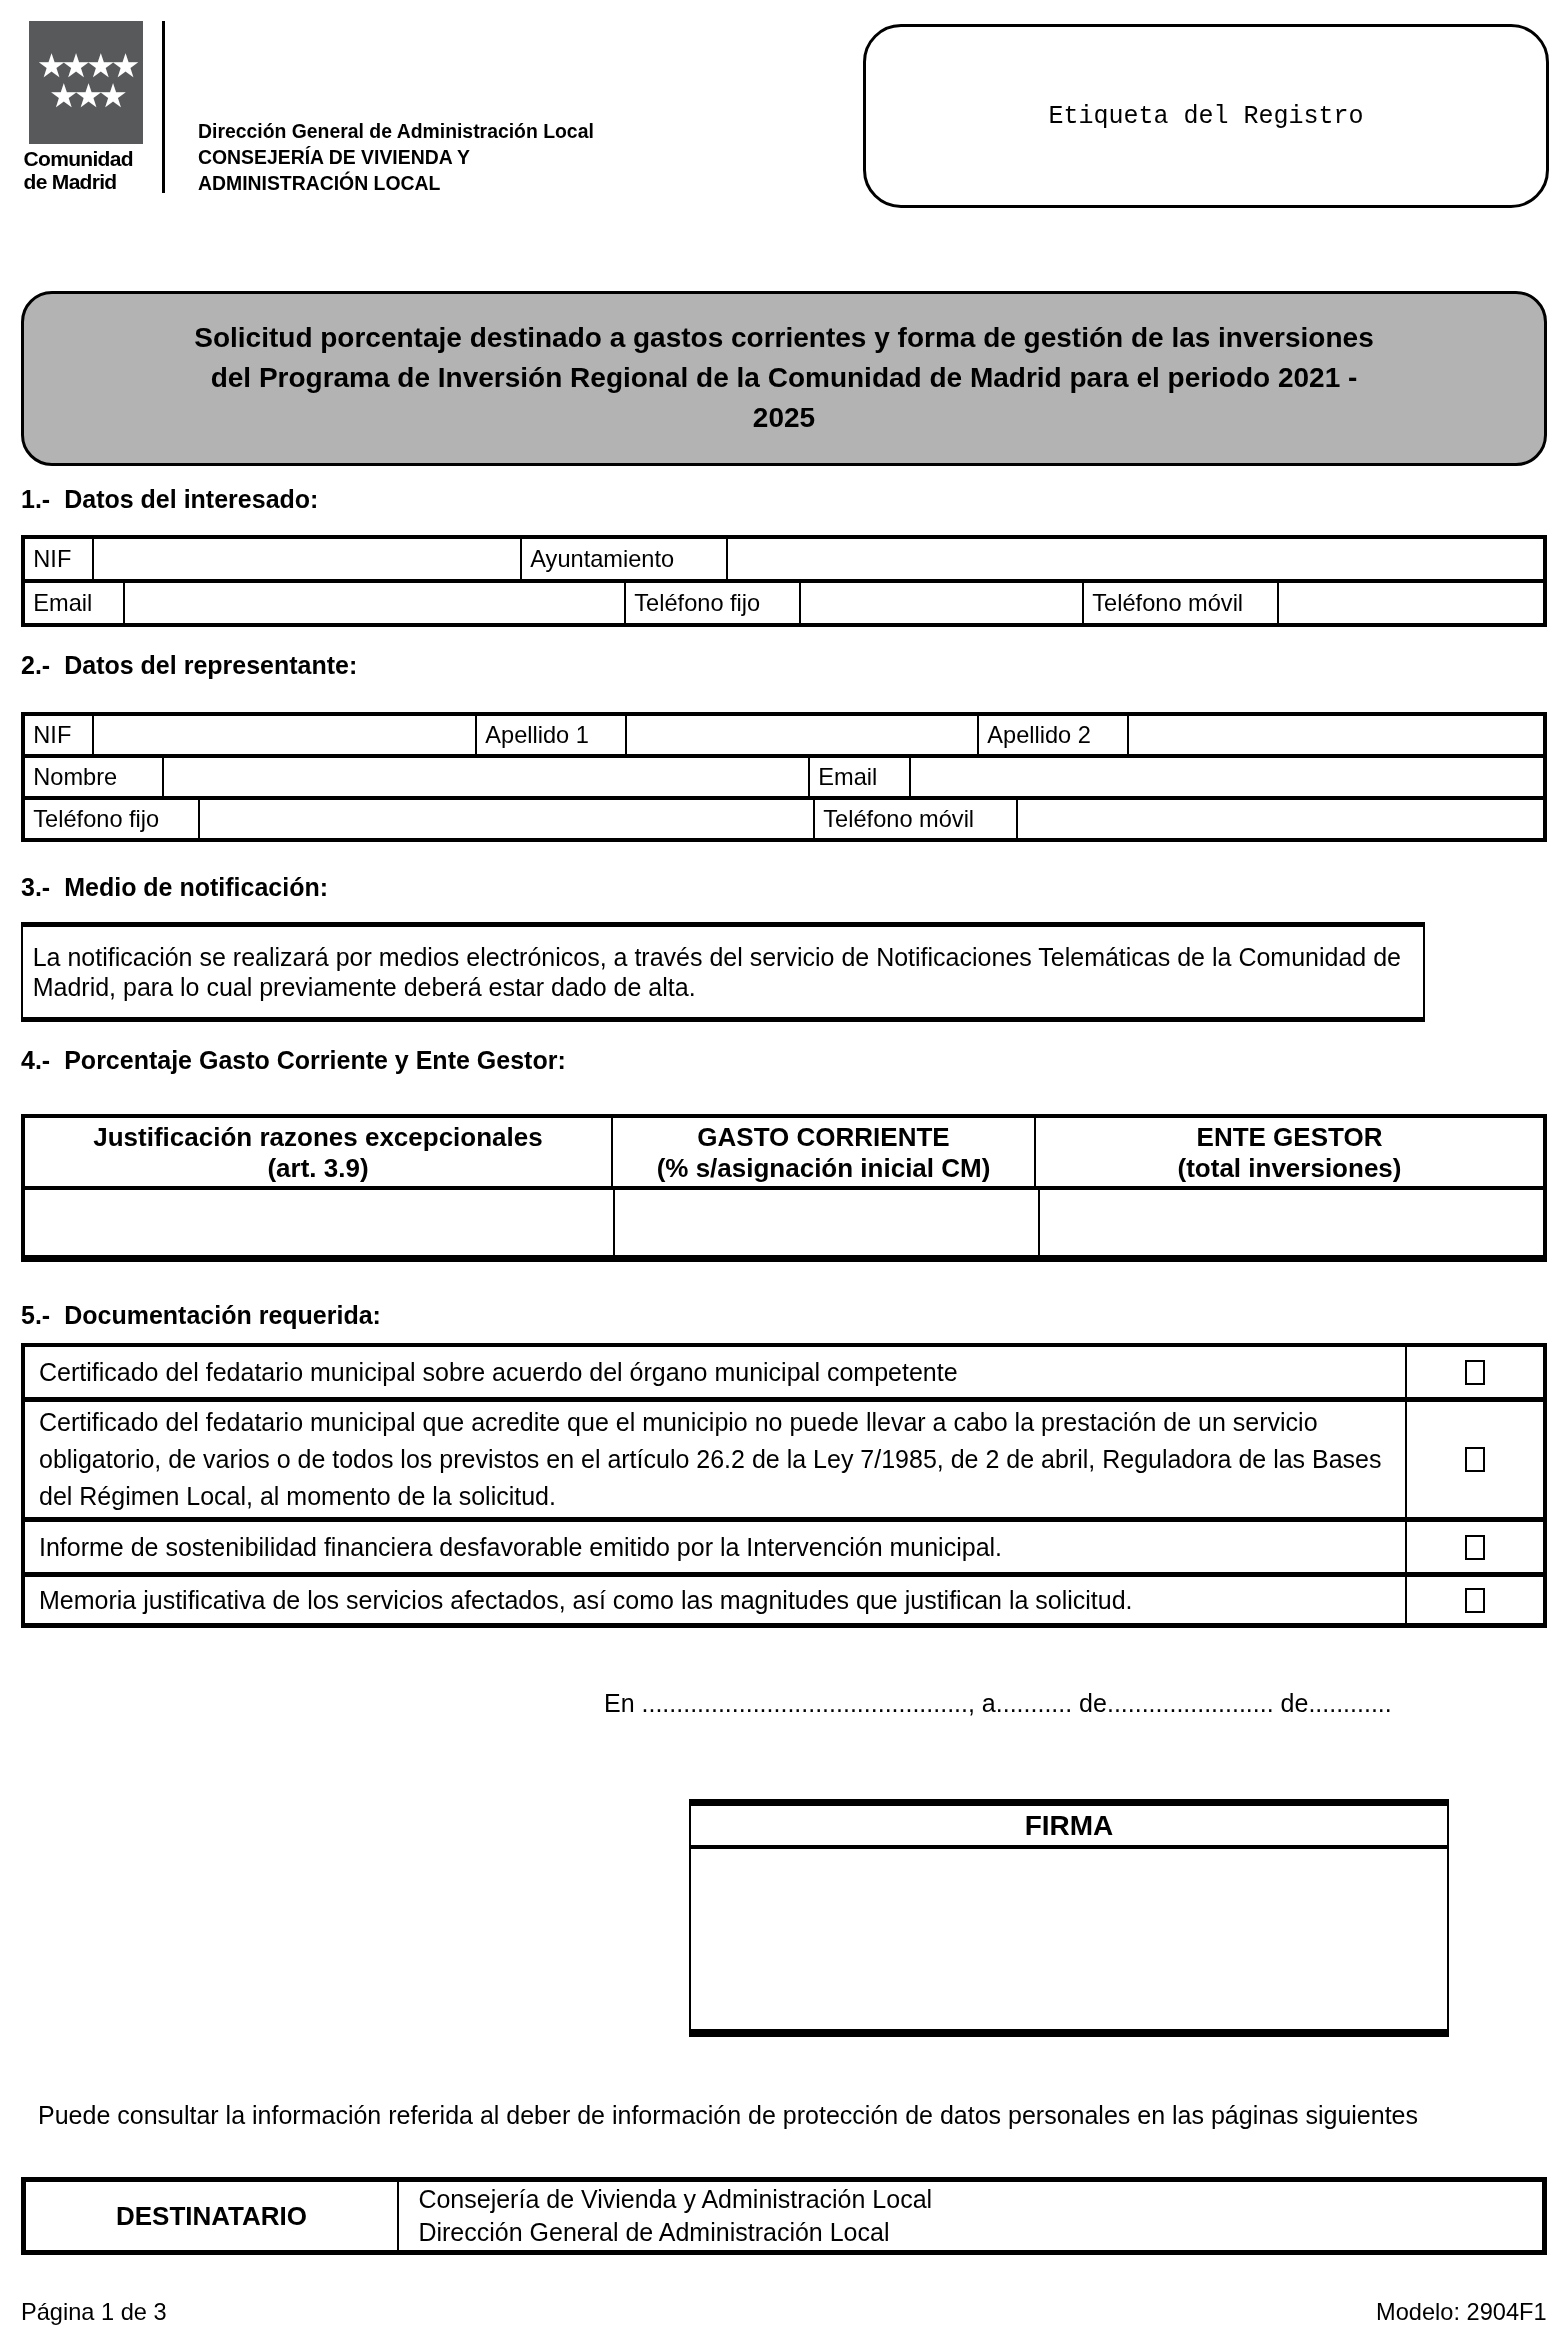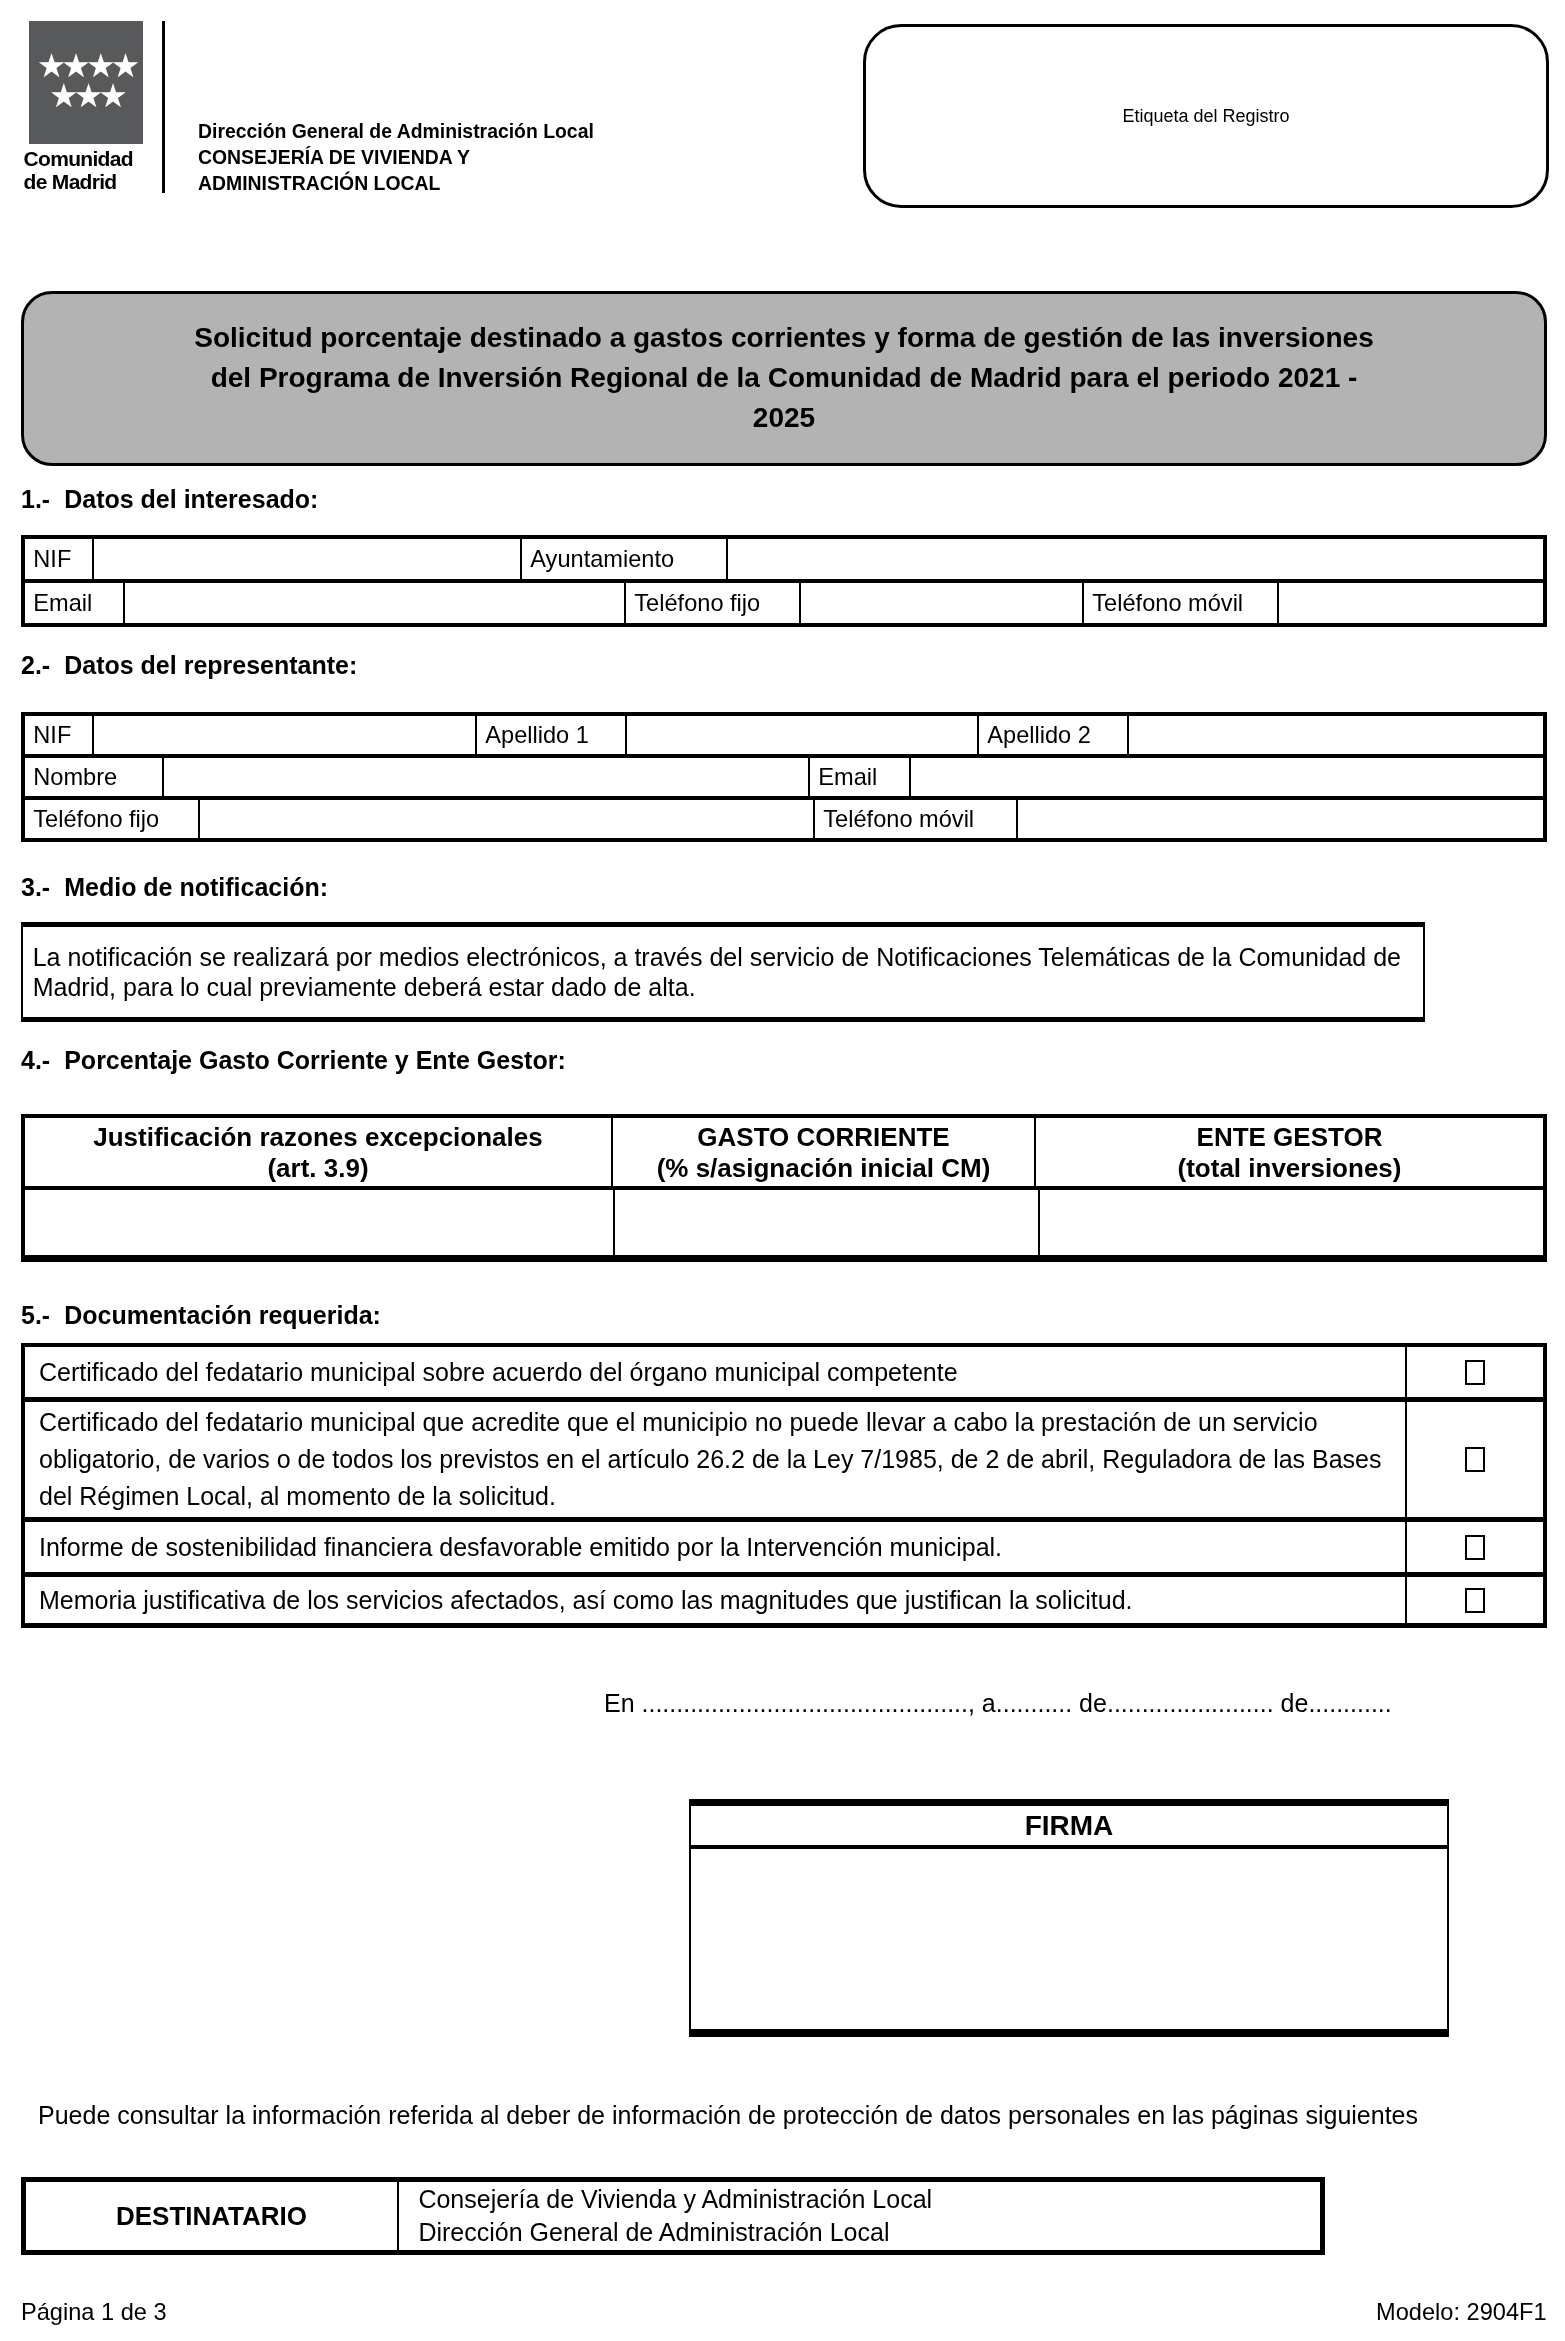--- a/index.html
+++ b/index.html
@@ -18,21 +18,21 @@
 
   
   .logo-box{left:29px;top:21px;width:114px;height:123px;background:var(--logo-bg);}
   .stars{position:absolute;width:100%;text-align:center;color:#fff;font-size:33px;line-height:1;letter-spacing:-4.9px;white-space:nowrap;}
   .stars.r1{top:28px;}
   .stars.r2{top:58px;}
   .logo-caption{left:23.6px;top:147px;width:139px;font-weight:bold;font-size:21px;line-height:23px;letter-spacing:-0.7px;}
   .header-vline{left:162px;top:21px;width:2.8px;height:172px;background:var(--ink);}
   .dept{left:198px;top:118px;font-weight:bold;font-size:19.4px;line-height:26px;}
   .registry-box{left:863px;top:24px;width:686px;height:184px;border:3.5px solid var(--ink);border-radius:38px;display:flex;align-items:center;justify-content:center;}
-  .registry-box span{font-family:Liberation Sans, sans-serif;font-size:18px;}
+  .registry-box span{font-family:Liberation Mono, monospace;font-size:25px;}
 
   
   .title-box{left:21px;top:291px;width:1526px;height:175px;background:var(--title-box-bg);border:3.5px solid var(--ink);border-radius:31px;text-align:center;padding-top:23.6px;}
   .title-box div{font-weight:bold;font-size:28px;line-height:40px;}
 
   
   .sec-h{left:21px;font-weight:bold;font-size:25px;display:flex;}
   .sec-h .num{margin-right:14px;}
 
   
@@ -73,21 +73,21 @@
 
   
   .firma-box{left:689px;top:1799px;width:760px;height:238px;border:2.8px solid var(--ink);border-top-width:7px;border-bottom-width:8.3px;display:flex;flex-direction:column;}
   .firma-hdr{height:39px;border-bottom:4.2px solid var(--ink);display:flex;align-items:center;justify-content:center;font-weight:bold;font-size:28px;}
   .firma-area{flex:1 1 auto;}
 
   
   .privacy{left:38px;top:2101px;font-size:25px;}
 
   
-  .dest{left:21px;top:2177px;width:1304px;height:78px;border:5.5px solid var(--ink);display:flex;}
+  .dest{left:21px;top:2177px;width:1526px;height:78px;border:5.5px solid var(--ink);display:flex;}
   .dest .dlabel{flex:0 0 371px;border-right:2.8px solid var(--ink);display:flex;align-items:center;justify-content:center;font-weight:bold;font-size:26px;}
   .dest .dbody{flex:1 1 auto;display:flex;flex-direction:column;justify-content:center;padding-left:19.4px;font-size:25px;line-height:33px;}
 
   
   .foot-l{left:21px;top:2299px;font-size:23.6px;}
   .foot-r{right:19.4px;top:2299px;font-size:23.6px;}
 </style>
 </head>
 <body>
 

